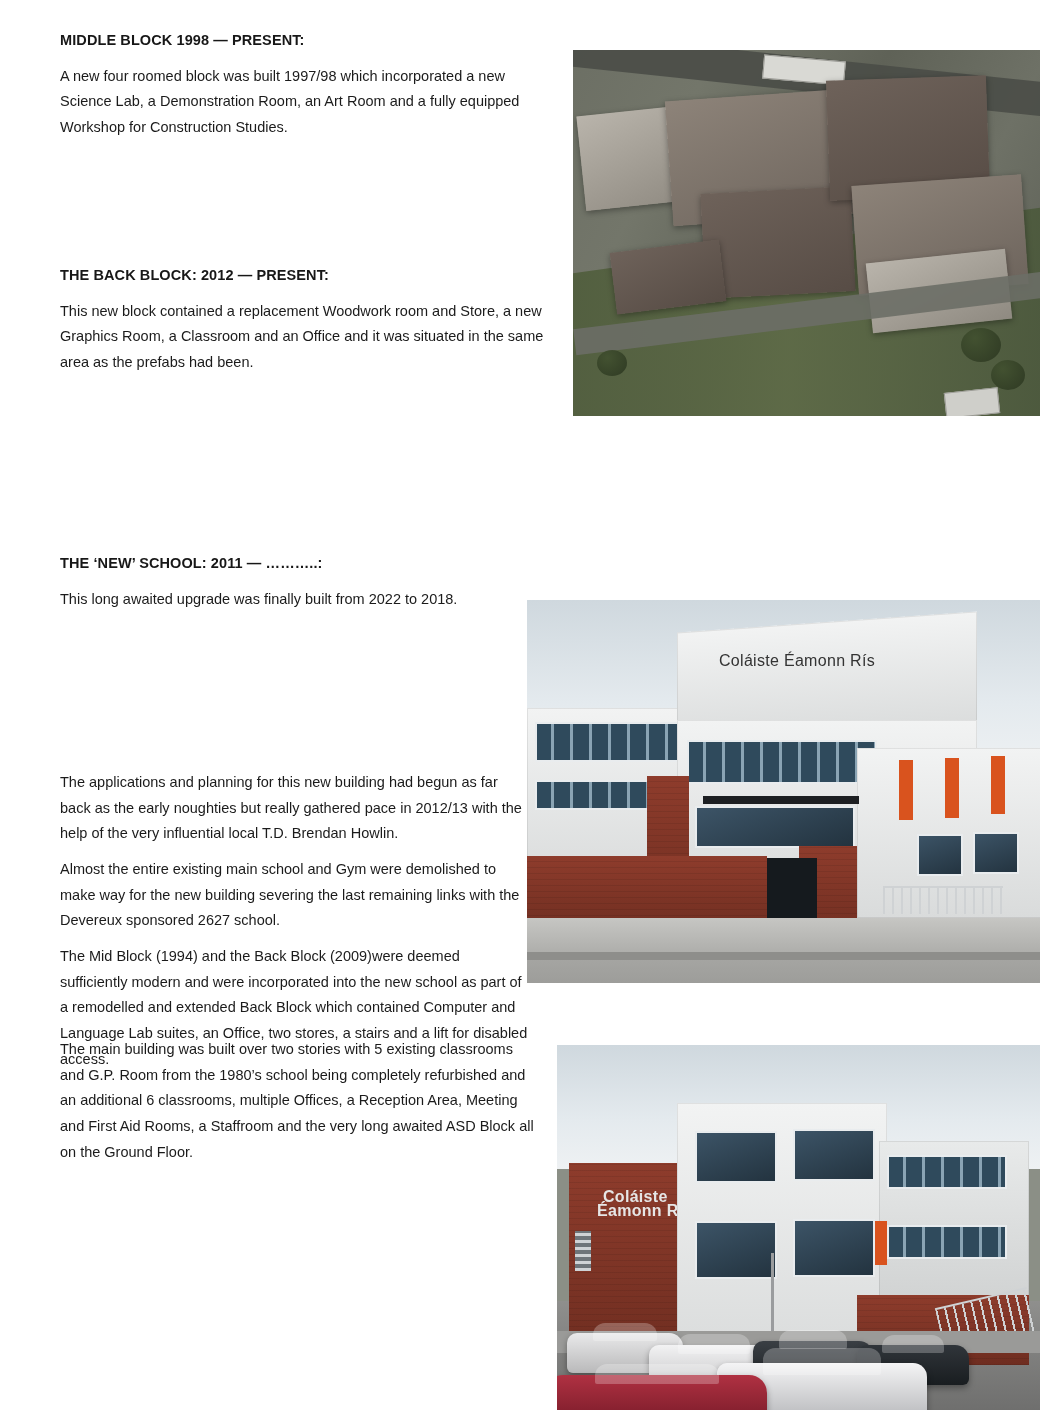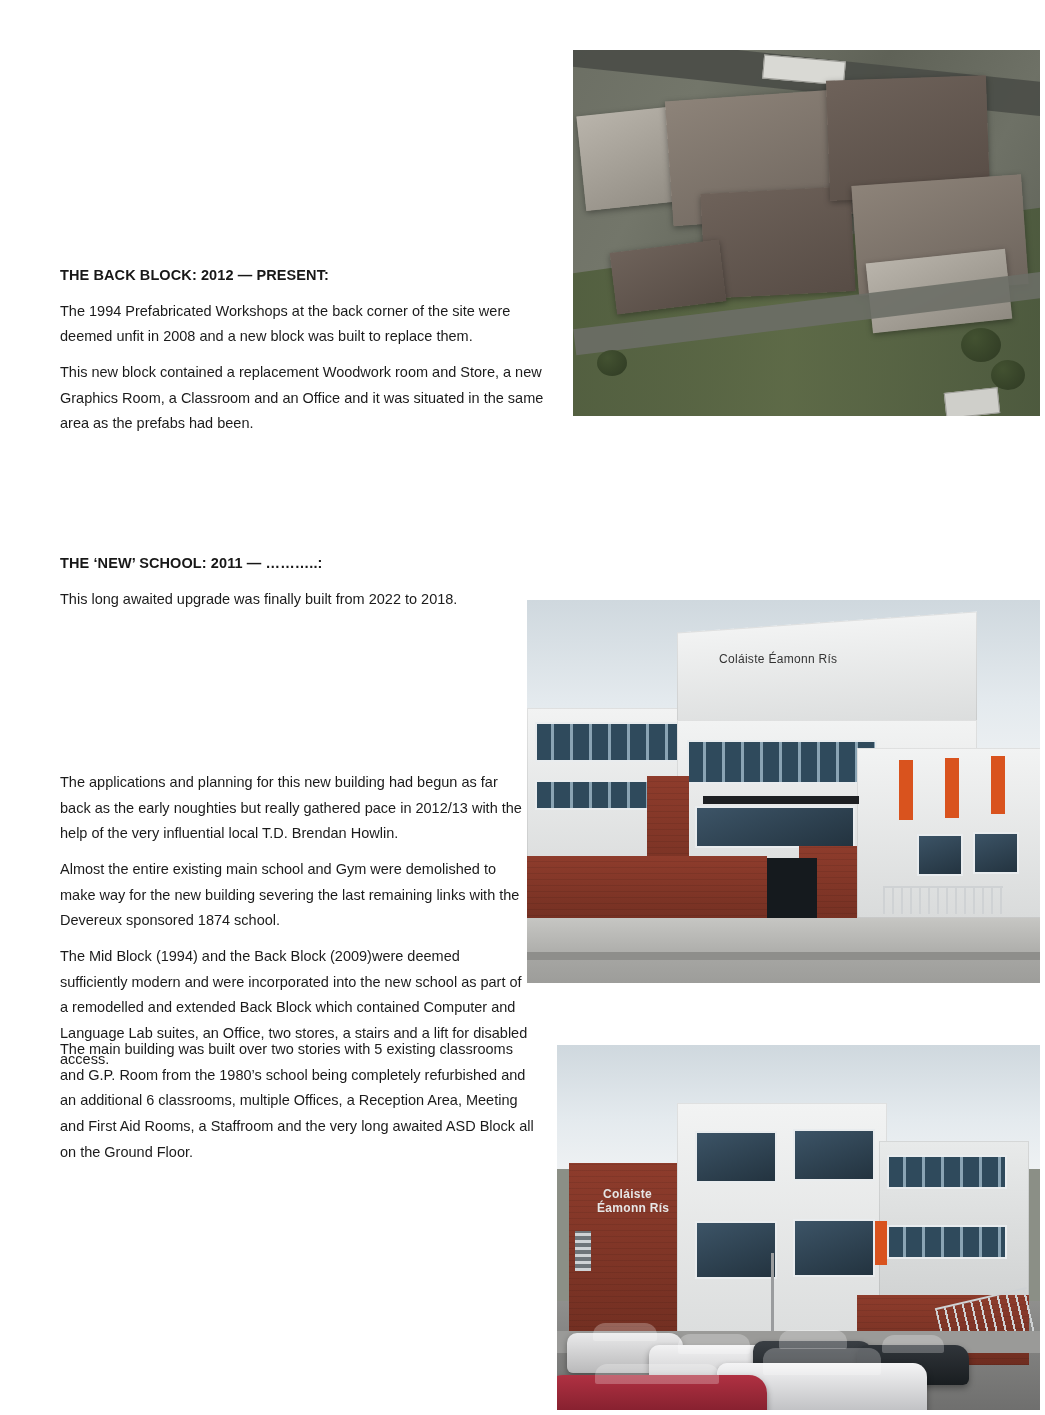--- a/index.html
+++ b/index.html
@@ -152,21 +152,21 @@
     background: linear-gradient(160deg, #3d5568, #22323e);
     box-shadow: inset 0 0 0 2px #e9ecee;
   }
   .accent-red {
     position: absolute;
     background: #d9531e;
   }
   .sign-text {
     position: absolute;
     color: #333;
-    font-size: 12px;
+    font-size: 16px;
     font-family: "Liberation Sans", sans-serif;
     letter-spacing: .3px;
     white-space: nowrap;
   }
   .sign-text.white { color: #e6e6e6; font-weight: bold; }
   .canopy {
     position: absolute;
     background: #1d1f22;
   }
   .pavement {
@@ -203,38 +203,41 @@
     background: #9a9c9e;
   }
 </style>
 </head>
 <body>
 
 <div class="page">
 
   <div class="top-strip"></div>
 
+  <div class="block-mid">
+    <p class="heading">MIDDLE BLOCK 1998 — PRESENT:</p>
+    <p class="para">A new four roomed block was built 1997/98 which incorporated a new Science Lab, a Demonstration Room, an Art Room and a fully equipped  Workshop for Construction Studies.</p>
+  </div>
 
   <div class="block-back">
     <p class="heading">THE BACK BLOCK: 2012 — PRESENT:</p>
-    <p class="para">The 1994 Prefabricated Workshops at the back corner of the site were deemed unfit in 2008 and a new block was built to replace them.</p>
     <p class="para">This new block contained a replacement Woodwork room and Store, a new Graphics Room, a Classroom and an Office and it was situated in the same area as the prefabs had been.</p>
   </div>
 
   <div class="block-new">
     <p class="heading">THE ‘NEW’ SCHOOL: 2011 — ………..:</p>
     <p class="para">This long awaited upgrade was finally built from 2022 to 2018.</p>
   </div>
 
   <div class="block-new2">
     <p class="para tight">The applications and planning for  this new building had begun as far back as the early noughties but really gathered pace in 2012/13 with the help of  the very influential local T.D. Brendan Howlin.</p>
   </div>
 
   <div class="block-new3">
-    <p class="para">Almost the entire existing main school and Gym were demolished to make way for the new building severing the last remaining links with the Devereux sponsored 1874 school.</p>
+    <p class="para">Almost the entire existing main school and Gym were demolished to make way for the new building severing the last remaining links with the Devereux sponsored 2627 school.</p>
     <p class="para">The Mid Block (1994) and the Back Block (2009)were deemed sufficiently modern and were incorporated into the new school as part of a remodelled and extended Back Block which contained Computer and Language Lab suites, an Office, two stores, a stairs and a lift for disabled access.</p>
   </div>
 
   <div class="block-main">
     <p class="para">The main building was built over two stories with 5 existing classrooms and G.P. Room from the 1980’s school being completely refurbished and an additional 6 classrooms, multiple Offices, a Reception Area, Meeting and First Aid Rooms, a Staffroom and the very long awaited ASD Block all on the Ground Floor.</p>
   </div>
 
 
   <div class="photo" id="photo-aerial">
     <div class="aerial-bg"></div>

